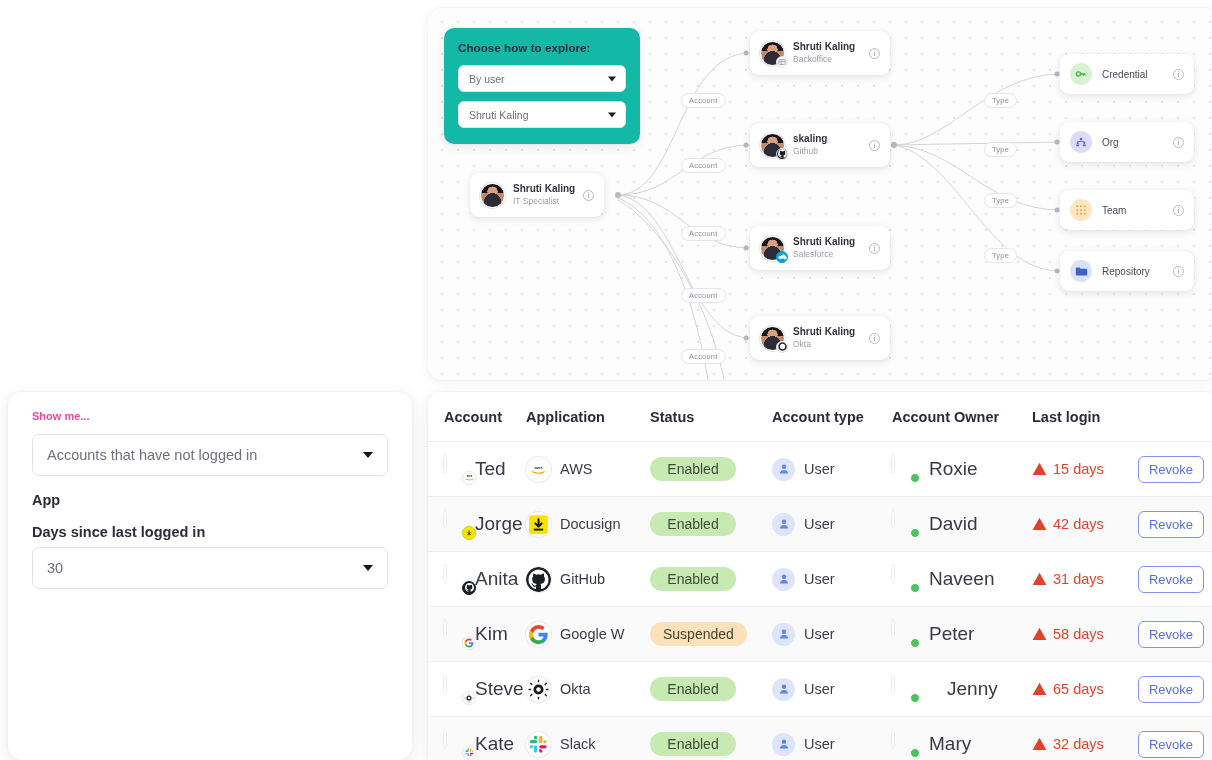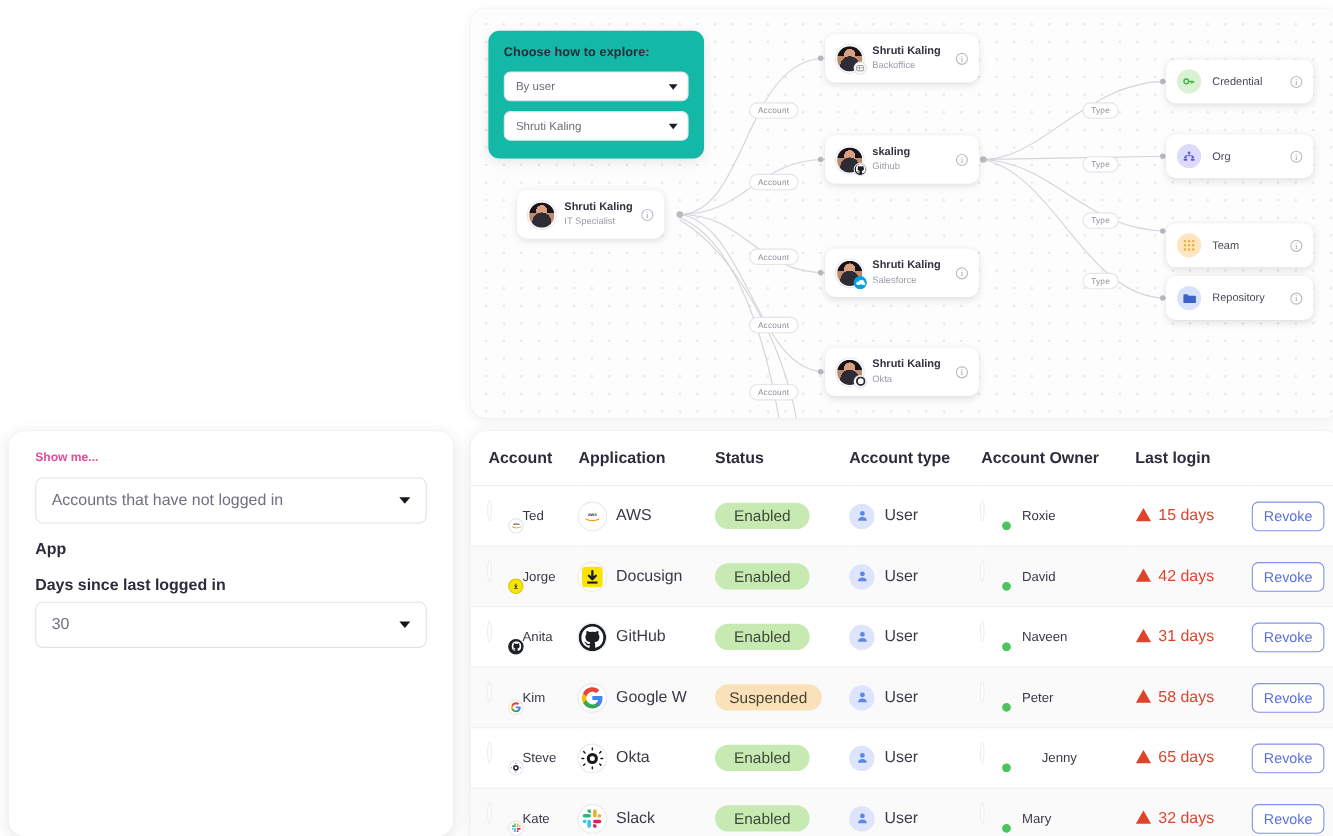--- a/index.html
+++ b/index.html
@@ -217,21 +217,21 @@
     width: 14px; height: 14px; border-radius: 50%;
     background: #fff; border: 1px solid #e6e6ec;
     display: flex; align-items: center; justify-content: center;
     overflow: hidden;
   }
   .avatar .dot-online {
     position: absolute; right: -1px; bottom: 0px;
     width: 10px; height: 10px; border-radius: 50%;
     background: #4cc35e; border: 1.5px solid #fff;
   }
-  .acct-name { font-size: 12px; color: #3a3a47; }
+  .acct-name { font-size: 19px; color: #3a3a47; }
 
   .applogo {
     width: 25px; height: 25px; border-radius: 50%;
     flex: 0 0 auto; margin-right: 9px;
     display: flex; align-items: center; justify-content: center;
     background: #fff; box-shadow: 0 0 0 1px #e9e9ef;
     overflow: hidden;
   }
   .app-name { font-size: 14.5px; color: #3a3a47; }
 
@@ -243,21 +243,21 @@
   }
   .badge.enabled   { background: #c7e9b2; }
   .badge.suspended { background: #fae1b9; color: #4a4231; }
 
   .typeicon {
     width: 23px; height: 23px; border-radius: 50%;
     background: #dde4fb; flex: 0 0 auto; margin-right: 9px;
     display: flex; align-items: center; justify-content: center;
   }
 
-  .login-warn { display: flex; color: #e0432b; font-size: 14.5px; }
+  .login-warn { display: flex; align-items: center; color: #e0432b; font-size: 14.5px; }
   .login-warn svg { margin-right: 6px; flex: 0 0 auto; }
 
   .revoke-btn {
     display: inline-flex; align-items: center; justify-content: center;
     height: 27px; width: 66px;
     border: 1px solid #8193ec; border-radius: 6px;
     background: #fff; color: #5a6fdc;
     font-size: 13px; font-family: "Liberation Sans", sans-serif;
     cursor: pointer;
   }
@@ -457,21 +457,21 @@
             <circle cx="12.4" cy="9.4" r="1.5"></circle>
           <path d="M8 5.8v2.2M3.6 8v-.6h8.8V8" stroke="#5b5fd6" stroke-width="1" fill="none"></path>
           <rect x="1.6" y="11.2" width="4" height="2.4" rx=".5"></rect>
             <rect x="10.4" y="11.2" width="4" height="2.4" rx=".5"></rect>
         </svg>
       </div>
       <div class="type-label">Org</div>
       <div class="ginfo">i</div>
     </div>
 
-    <div class="gnode type-node" style="left:632px; top:195px;">
+    <div class="gnode type-node" style="left:632px; top:182px;">
       <div class="gicon-circle" style="background:#fde6c0;">
         <svg width="12" height="12" viewBox="0 0 14 14" fill="#efab3e">
           <circle cx="2.6" cy="2.6" r="1.25"></circle>
             <circle cx="7" cy="2.6" r="1.25"></circle>
             <circle cx="11.4" cy="2.6" r="1.25"></circle>
           <circle cx="2.6" cy="7" r="1.25"></circle>
             <circle cx="7" cy="7" r="1.25"></circle>
             <circle cx="11.4" cy="7" r="1.25"></circle>
           <circle cx="2.6" cy="11.4" r="1.25"></circle>
             <circle cx="7" cy="11.4" r="1.25"></circle>

